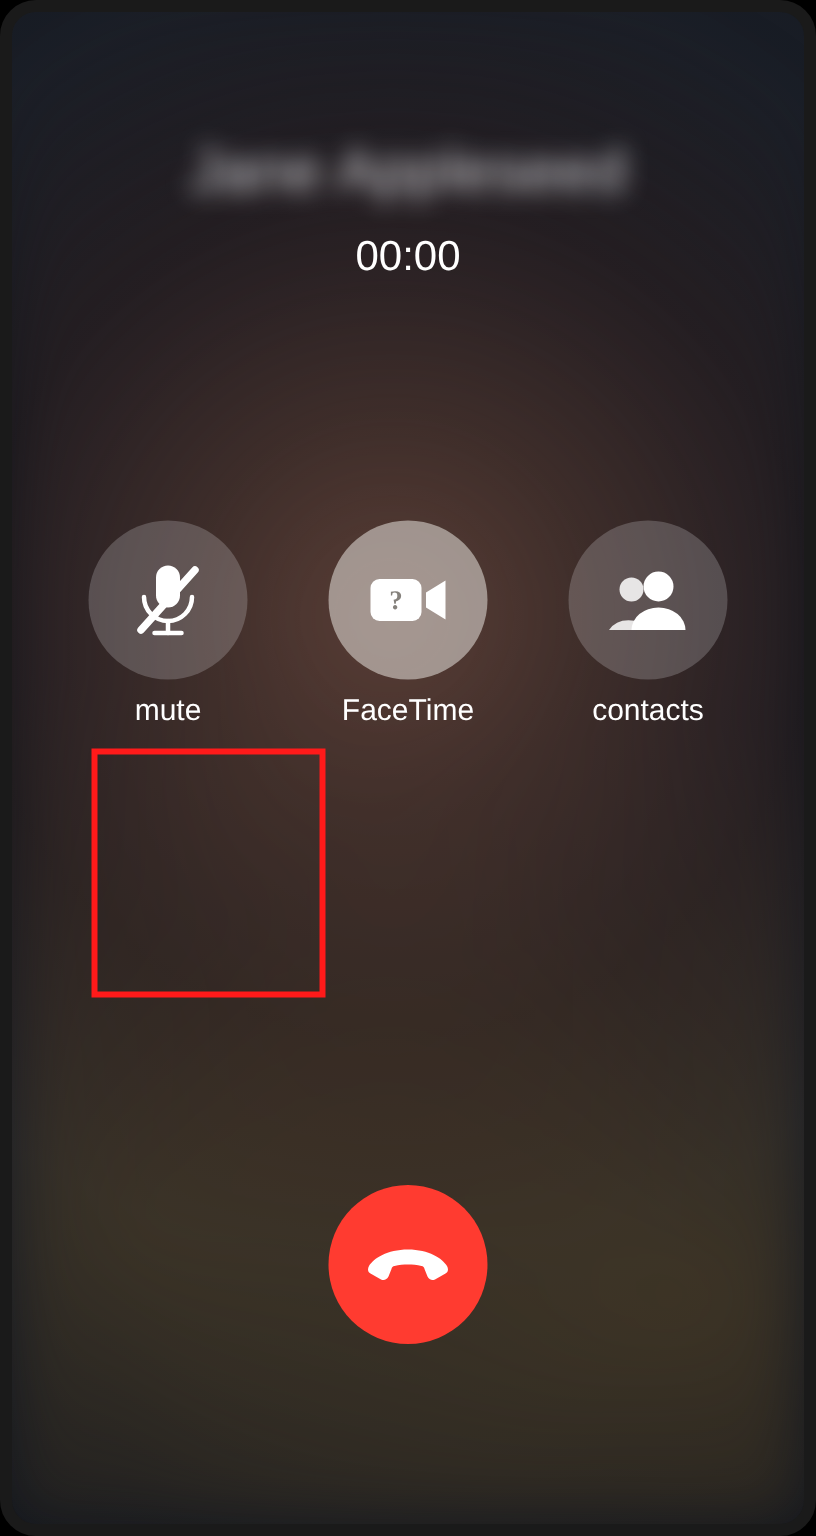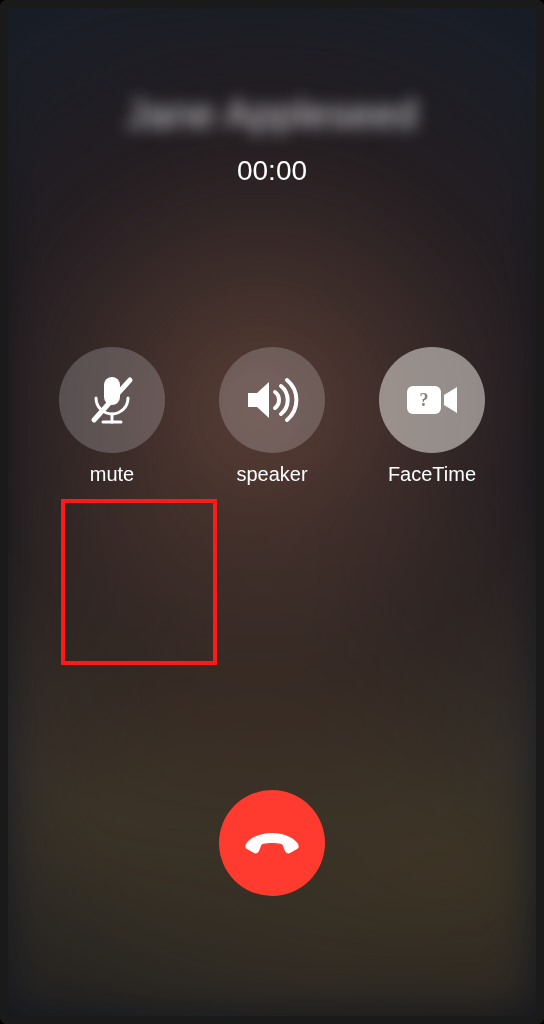--- a/index.html
+++ b/index.html
@@ -8,21 +8,21 @@
       height: 1024px;
       font-family: -apple-system, BlinkMacSystemFont, "Helvetica Neue", sans-serif;
       background: #000;
       position: relative;
       overflow: hidden;
     }
     .device-frame {
       width: 100%;
       height: 100%;
       border: 8px solid #1a1a1a;
-      border-radius: 6px;
+      border-radius: 24px;
       position: relative;
       overflow: hidden;
       background:
         radial-gradient(circle at 48% 40%, rgba(70,50,50,0.9) 0%, rgba(55,45,45,0.7) 20%, rgba(45,45,55,0.5) 42%, rgba(30,35,45,0.85) 65%, rgba(18,22,30,1) 100%);
     }
     .bg-blur {
       position: absolute;
       inset: 0;
       filter: blur(20px);
       background:
@@ -134,54 +134,54 @@
                 <line x1="16" y1="50" x2="34" y2="50"></line>
                 <line x1="7" y1="48" x2="43" y2="8" stroke-width="5" stroke="#fff"></line>
               </g>
             </svg>
           </span>
         </div>
         <div class="btn-label">mute</div>
       </div>
 
 
-      <div class="call-button">
-        <div class="circle">
-          <span>
-            <svg width="56" height="46" viewBox="0 0 56 46">
-              <g fill="#fff">
-                <path d="M4 16 h9 l12 -11 v36 l-12 -11 h-9 z"></path>
-              </g>
-              <g fill="none" stroke="#fff" stroke-width="4" stroke-linecap="round">
-                <path d="M31 15 a10 10 0 0 1 0 16"></path>
-                <path d="M37 9 a18 18 0 0 1 0 28"></path>
-                <path d="M43 3 a26 26 0 0 1 0 40"></path>
-              </g>
-            </svg>
-          </span>
-        </div>
-        <div class="btn-label">speaker</div>
-      </div>
 
 
       <div class="call-button ft">
         <div class="circle">
           <span>
             <svg width="56" height="38" viewBox="0 0 56 38">
               <g fill="#fff">
                 <rect x="3" y="5" width="34" height="28" rx="6"></rect>
                 <path d="M40 14 l13 -8 v26 l-13 -8 z"></path>
               </g>
               <text x="20" y="25" font-size="18" font-weight="700" text-anchor="middle" fill="rgba(120,115,110,0.9)" font-family="-apple-system">?</text>
             </svg>
           </span>
         </div>
         <div class="btn-label">FaceTime</div>
       </div>
 
+      <div class="call-button">
+        <div class="circle">
+          <span>
+            <svg width="58" height="44" viewBox="0 0 58 44">
+              <g fill="#fff">
+                <circle cx="36" cy="13" r="10"></circle>
+                <path d="M18 42 a18 15 0 0 1 36 0 z"></path>
+                <g opacity="0.85">
+                  <circle cx="18" cy="15" r="8"></circle>
+                  <path d="M3 42 a15 13 0 0 1 26 0 z"></path>
+                </g>
+              </g>
+            </svg>
+          </span>
+        </div>
+        <div class="btn-label">contacts</div>
+      </div>
 
     </div>
 
     <div class="highlight-box"></div>
 
     <div class="end-call">
       <div class="circle">
         <span>
           <svg width="58" height="24" viewBox="0 0 58 24">
             <path fill="#fff" d="M29 2 C15 2 6 8 3 13 c-1 2 -1 4 1 5 l7 4 c2 1 4 0 5 -2 l2 -5 c0 -1 1 -2 2 -2 c3 -1 6 -1 9 -1 s6 0 9 1 c1 0 2 1 2 2 l2 5 c1 2 3 3 5 2 l7 -4 c2 -1 2 -3 1 -5 C52 8 43 2 29 2 z"></path>

